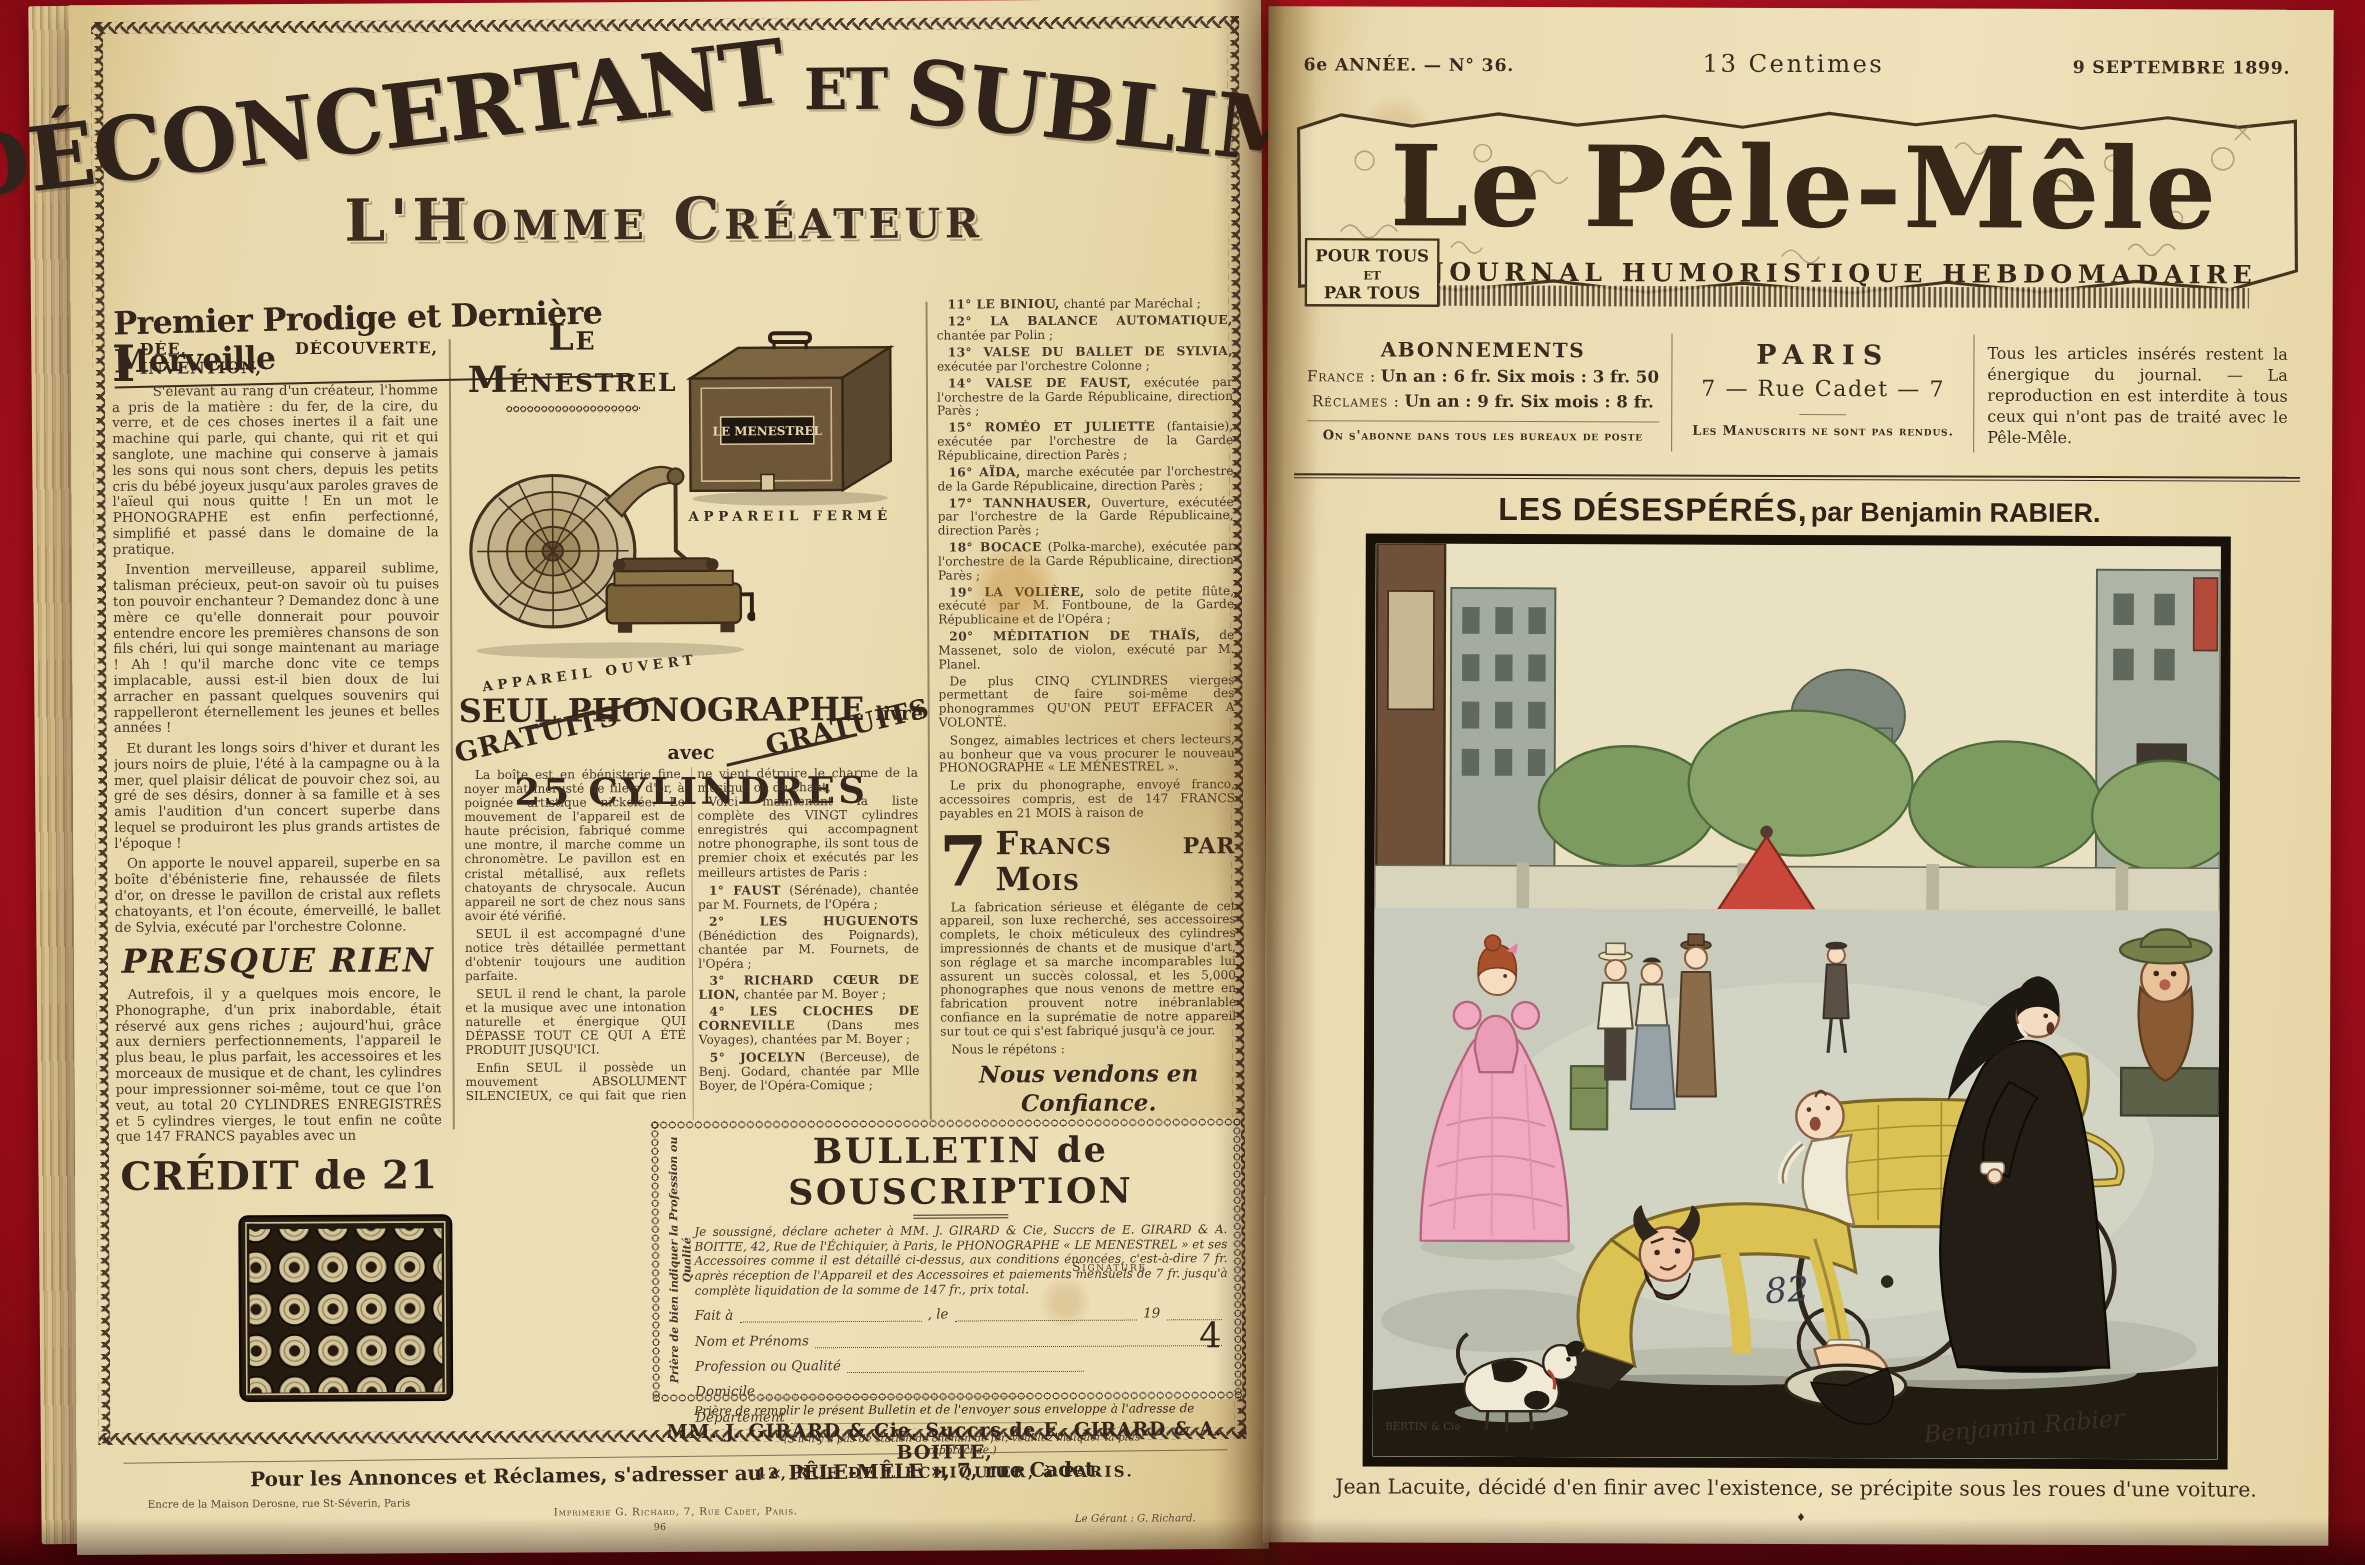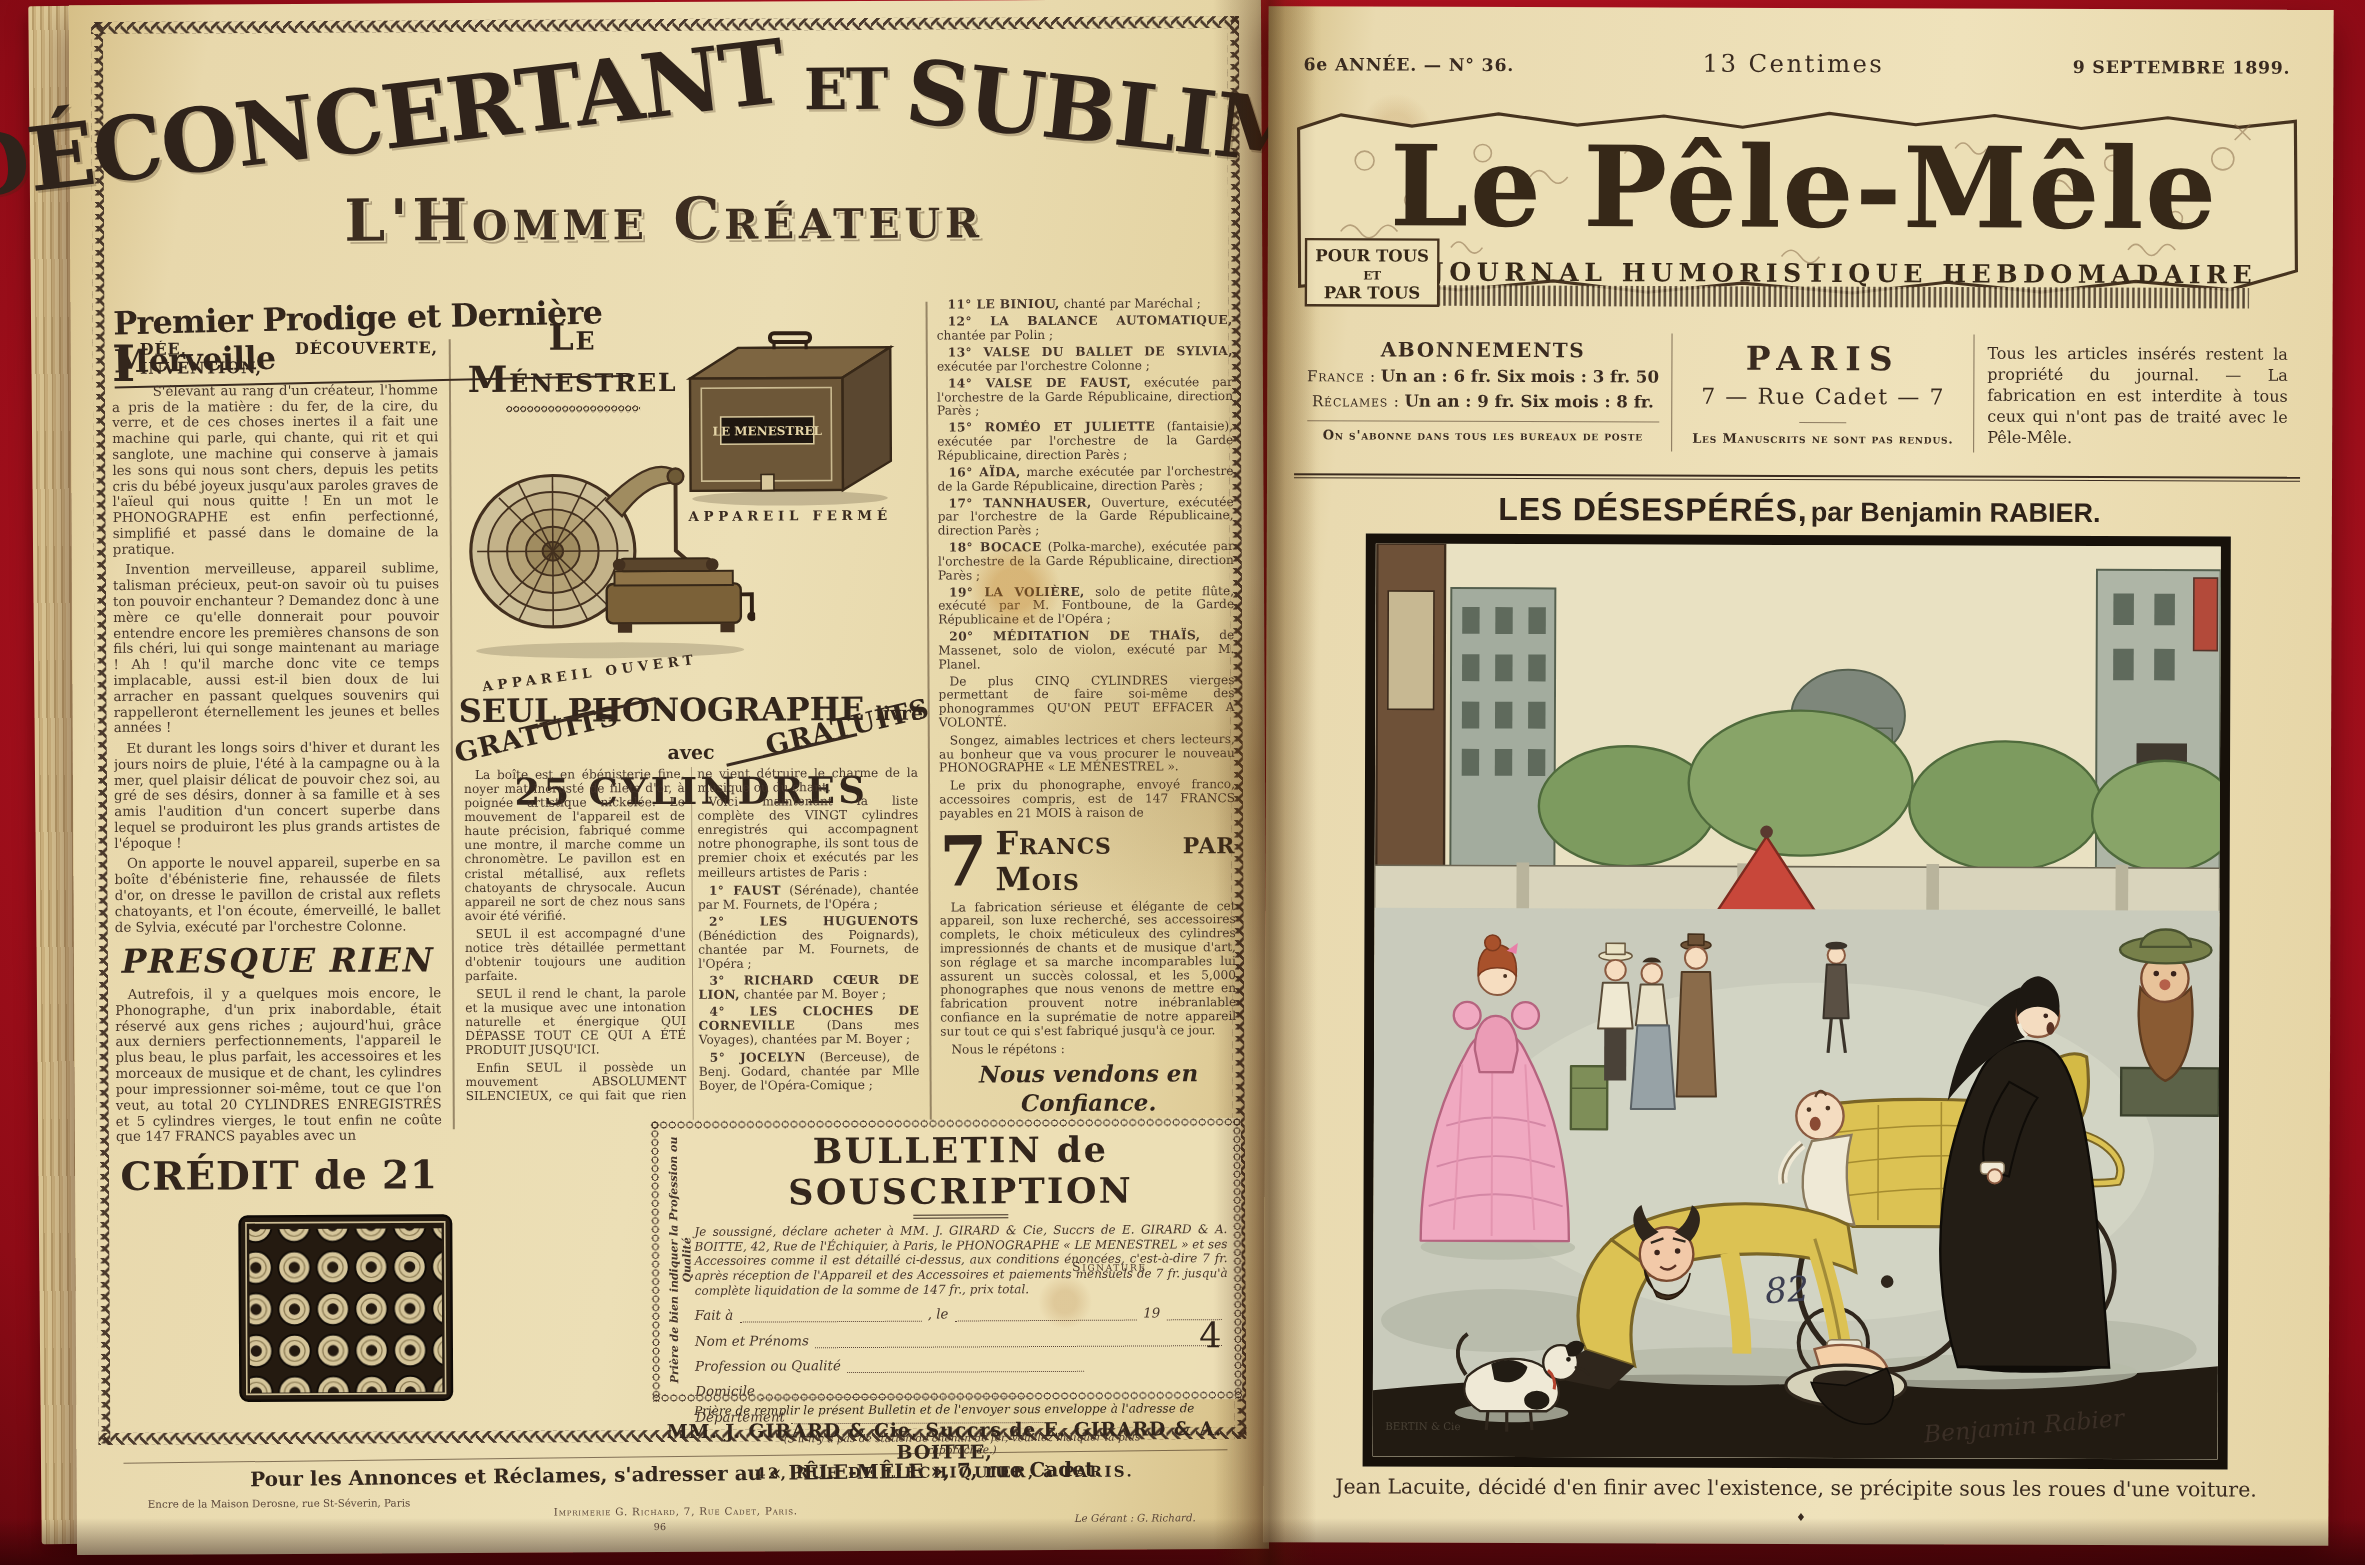--- a/index.html
+++ b/index.html
@@ -133,21 +133,21 @@
   .ib{padding:4.7px 12.6px;}
   .ib1{flex:0 0 331px;text-align:center;}
   .ib2{flex:0 0 276px;text-align:center;border-left:1.6px solid rgba(60,40,25,.6);border-right:1.6px solid rgba(60,40,25,.6);}
   .ib3{flex:1;}
   .ab-title{font-weight:bold;font-size:20px;letter-spacing:1.6px;}
   .ab-line{font-size:15px;margin-top:4.7px;white-space:nowrap;}
   .ab-line .lbl{font-variant:small-caps;letter-spacing:0.8px;}
   .ab-line b{font-size:16.6px;}
   .ab-note{font-variant:small-caps;font-weight:bold;font-size:13px;letter-spacing:0.8px;margin-top:9.5px;
     border-top:1.6px solid rgba(60,40,25,.55);padding-top:6.3px;}
-  .paris{font-weight:bold;font-size:33px;letter-spacing:8px;}
+  .paris{font-weight:bold;font-size:27px;letter-spacing:8px;}
   .rue{font-size:22px;margin-top:6.3px;letter-spacing:1.6px;}
   .manus{font-variant:small-caps;font-weight:bold;font-size:13px;letter-spacing:0.8px;margin-top:12.6px;}
   .manus::before{content:"";display:block;width:47px;margin:0 auto 8px;border-top:1.6px solid rgba(60,40,25,.55);}
   .rights{font-size:16px;line-height:1.32;text-align:justify;padding-top:3.2px;}
   .dblrule{position:absolute;left:27px;top:467px;width:1006px;border-top:2.4px solid #3a2b20;}
   .dblrule::after{content:"";display:block;margin-top:2.4px;border-top:0.8px solid #3a2b20;}
   .cartoonHead{position:absolute;left:0;top:484px;width:100%;text-align:center;color:#2e2219;
     font-family:"Liberation Sans","DejaVu Sans",sans-serif;}
   .ch-main{font-weight:bold;font-size:32px;letter-spacing:0.8px;}
   .ch-by{font-weight:bold;font-size:27px;}
@@ -428,21 +428,21 @@
         <div class="ab-line"><span class="lbl">Réclames :</span>
           <b>Un an : 9 fr. Six mois : 8 fr.</b></div>
         <div class="ab-note">On s'abonne dans tous les bureaux de poste</div>
       </div>
       <div class="ib ib2">
         <div class="paris">PARIS</div>
         <div class="rue">7 — Rue Cadet — 7</div>
         <div class="manus">Les Manuscrits ne sont pas rendus.</div>
       </div>
       <div class="ib ib3">
-        <div class="rights">Tous les articles insérés restent la propriété du journal. — La fabrication en est interdite à tous ceux qui n'ont pas de traité avec le Pêle-Mêle.</div>
+        <div class="rights">Tous les articles insérés restent la énergique du journal. — La reproduction en est interdite à tous ceux qui n'ont pas de traité avec le Pêle-Mêle.</div>
       </div>
     </div>
     <div class="dblrule"></div>
 
     <div class="cartoonHead">
       <span class="ch-main">LES DÉSESPÉRÉS,</span>
       <span class="ch-by">par Benjamin RABIER.</span>
     </div>
 
     <div class="cartoon">

